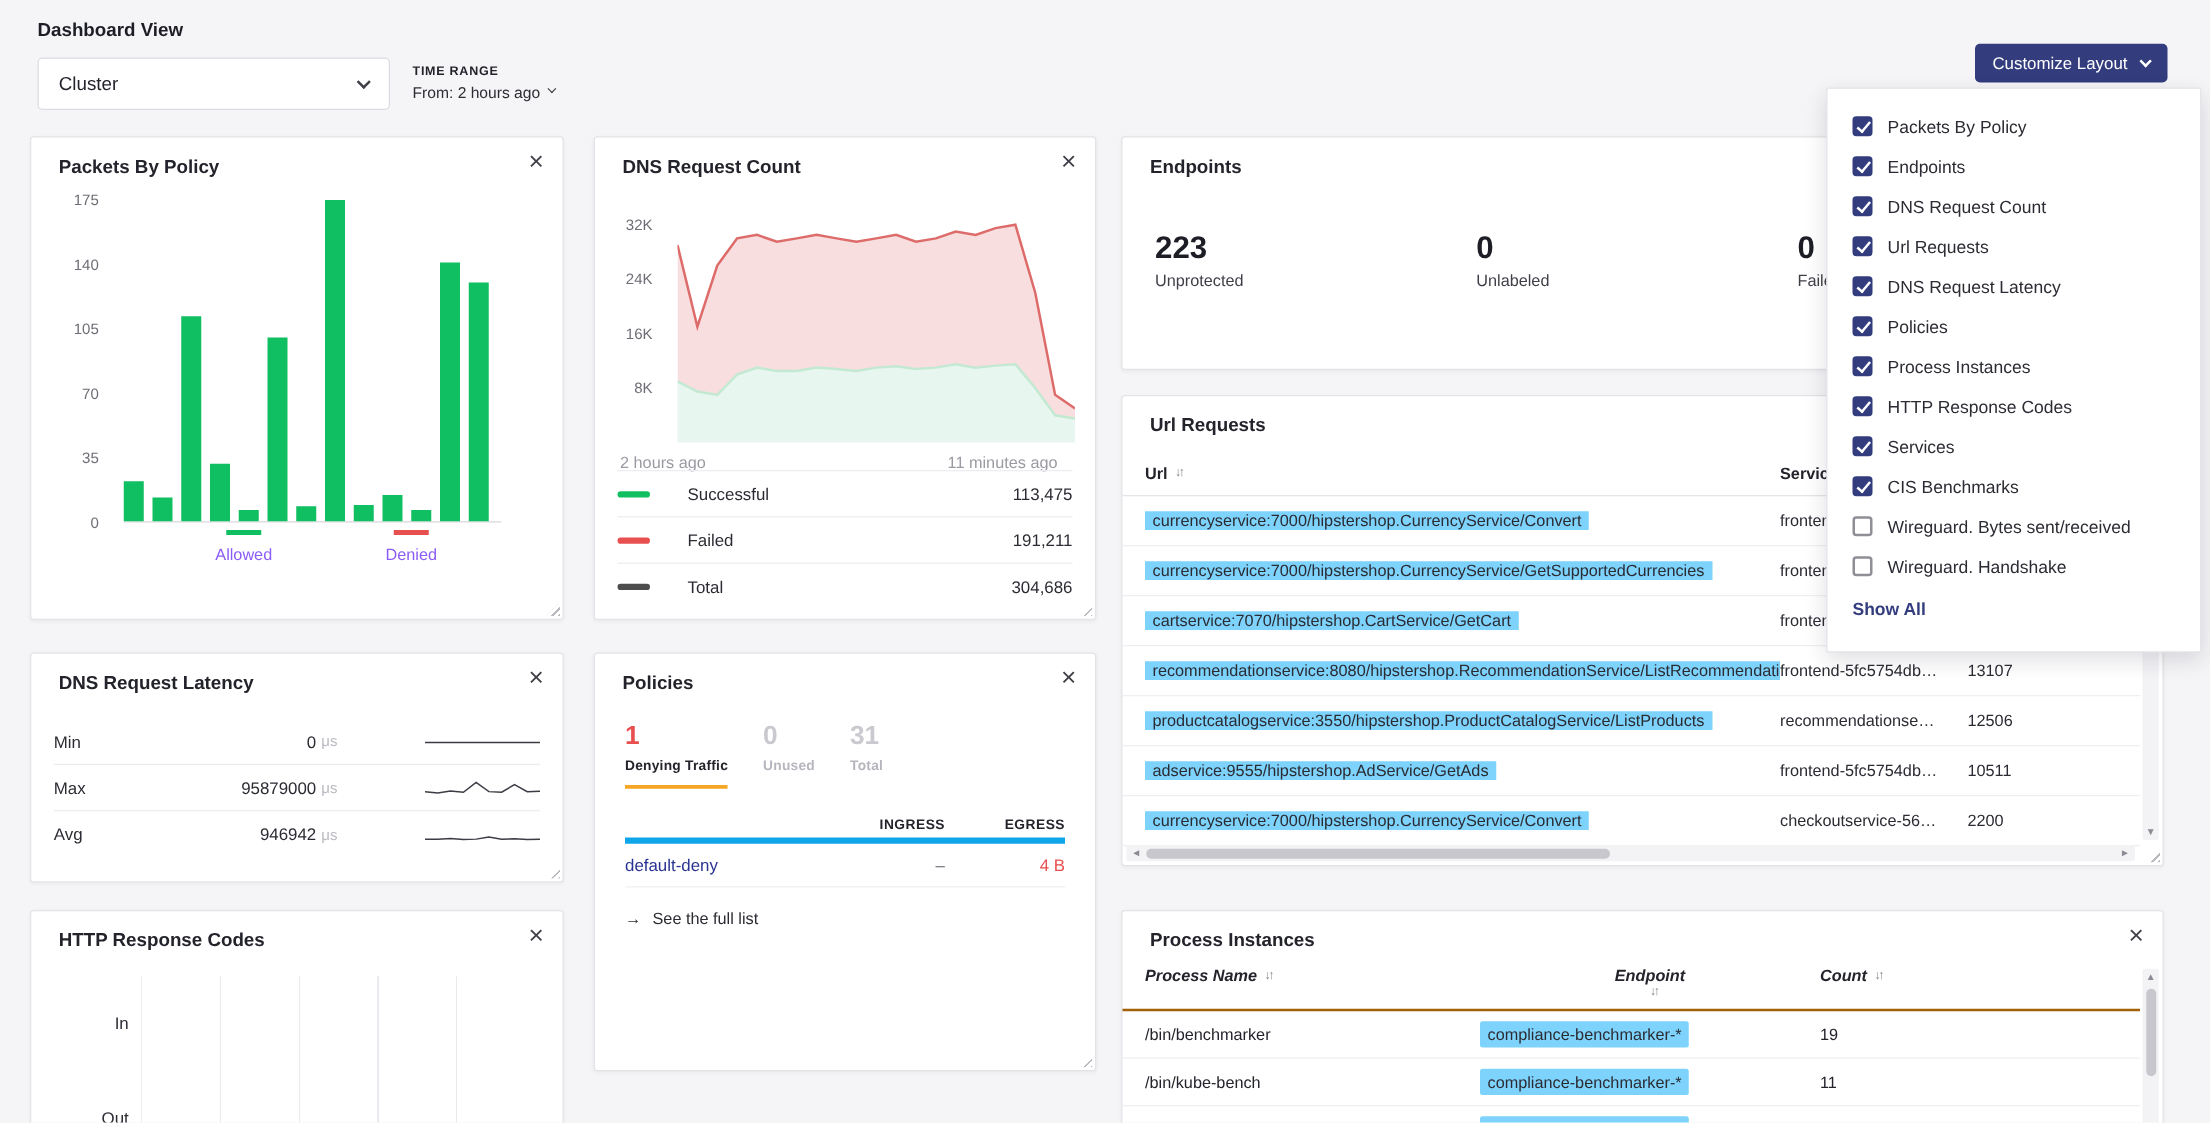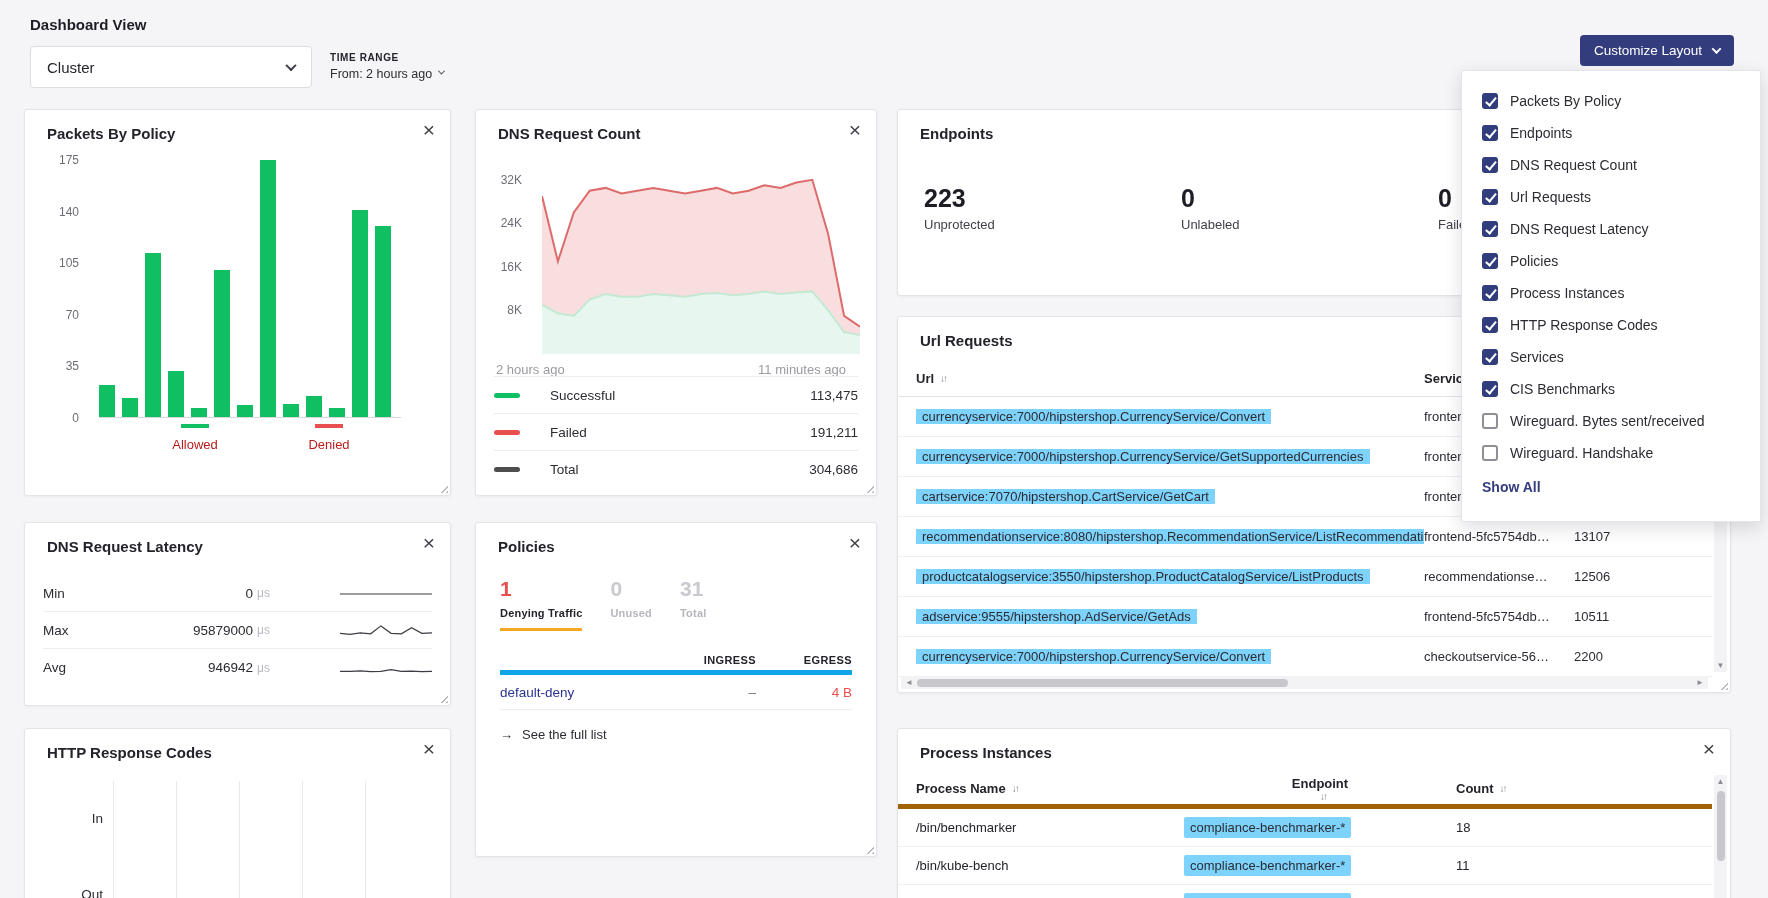--- a/index.html
+++ b/index.html
@@ -45,21 +45,21 @@
   .pk-chart { position:absolute; left:22px; top:50px; width:382px; height:258px; }
   .pk-yaxis { position:absolute; left:0; top:0; bottom:0; width:44px; }
   .tick { position:absolute; right:12px; transform:translateY(50%); font-size:12px; color:#6d6d75; }
   .pk-bars { position:absolute; left:52px; top:0; bottom:0; width:302px; display:flex; align-items:flex-end; gap:7px; border-bottom:1px solid #d8d8de; }
   .bar { width:16px; background:#10bf61; }
   .pk-groups { position:absolute; left:22px; top:314px; width:382px; height:46px; }
   .pk-group { position:absolute; width:70px; margin-left:-35px; text-align:center; }
   .pk-mark { display:block; width:28px; height:4px; margin:0 auto 7px; }
   .mark-allowed { background:#10bf61; }
   .mark-denied { background:#e8504f; }
-  .pk-glabel { font-size:13px; color:#b91c1c; }
+  .pk-glabel { font-size:13px; color:#8b5cf6; }
 
   
   .dc-chart { position:absolute; left:16px; top:48px; width:372px; height:196px; }
   .dc-yaxis { position:absolute; left:0; top:0; bottom:0; width:42px; }
   .dc-plot { position:absolute; left:50px; top:0; right:4px; bottom:0; }
   .dc-plot svg { display:block; }
   .dc-xlabels { position:absolute; top:252px; left:20px; right:30px; display:flex; justify-content:space-between; color:#9a9aa2; font-size:13px; }
   .dc-legend { position:absolute; left:18px; right:18px; top:266px; }
   .legend-row { display:flex; align-items:center; height:37px; border-top:1px solid #ececf1; font-size:13.5px; color:#2b2b33; }
   .legend-swatch { width:26px; height:5px; border-radius:3px; margin-right:30px; }
@@ -124,21 +124,21 @@
   .pol-link { position:absolute; left:24px; top:204px; font-size:13px; color:#2b2b33; cursor:pointer; }
   .pol-link .arrow { margin-right:9px; }
 
   
   .http-grid { position:absolute; left:88px; top:52px; right:26px; height:240px; background:repeating-linear-gradient(to right,#e9e9ee 0 1px,transparent 1px 63px); }
   .http-label { position:absolute; width:50px; text-align:right; font-size:13.5px; color:#2b2b33; left:28px; }
   .lbl-in { top:82px; } .lbl-out { top:158px; }
 
   
   .proc-table { position:absolute; left:0; right:18px; top:44px; }
-  .proc-head { display:flex; align-items:center; height:36px; padding-left:18px; border-bottom:5px solid #a16207; font-weight:bold; font-size:13px; }
+  .proc-head { display:flex; align-items:flex-start; height:36px; padding-left:18px; border-bottom:2px solid #a16207; font-weight:bold; font-size:13px;font-style:italic; }
   .proc-head > span { display:flex; align-items:center; cursor:pointer; }
   .pc-name { width:268px; } .pc-endpoint { width:272px;flex-direction:column; } .pc-count { width:120px; }
   .proc-row { display:flex; align-items:center; height:38px; padding-left:18px; border-bottom:1px solid #efeff3; font-size:13px; }
 </style>
 </head>
 <body>
 
 <h1 class="page-title">Dashboard View</h1>
 
 <div class="view-select">
@@ -437,21 +437,21 @@
       </span>
       <span class="pc-count">
         <span>Count</span>
         <span class="sort-icon">↓↑</span>
       </span>
     </div>
     <div>
   <div class="proc-row">
     <span class="pc-name">/bin/benchmarker</span>
     <span class="pc-endpoint"><span class="pill">compliance-benchmarker-*</span></span>
-    <span class="pc-count">18</span>
+    <span class="pc-count">19</span>
   </div>
 
   <div class="proc-row">
     <span class="pc-name">/bin/kube-bench</span>
     <span class="pc-endpoint"><span class="pill">compliance-benchmarker-*</span></span>
     <span class="pc-count">11</span>
   </div>
 
   <div class="proc-row">
     <span class="pc-name">benchmarker</span>

